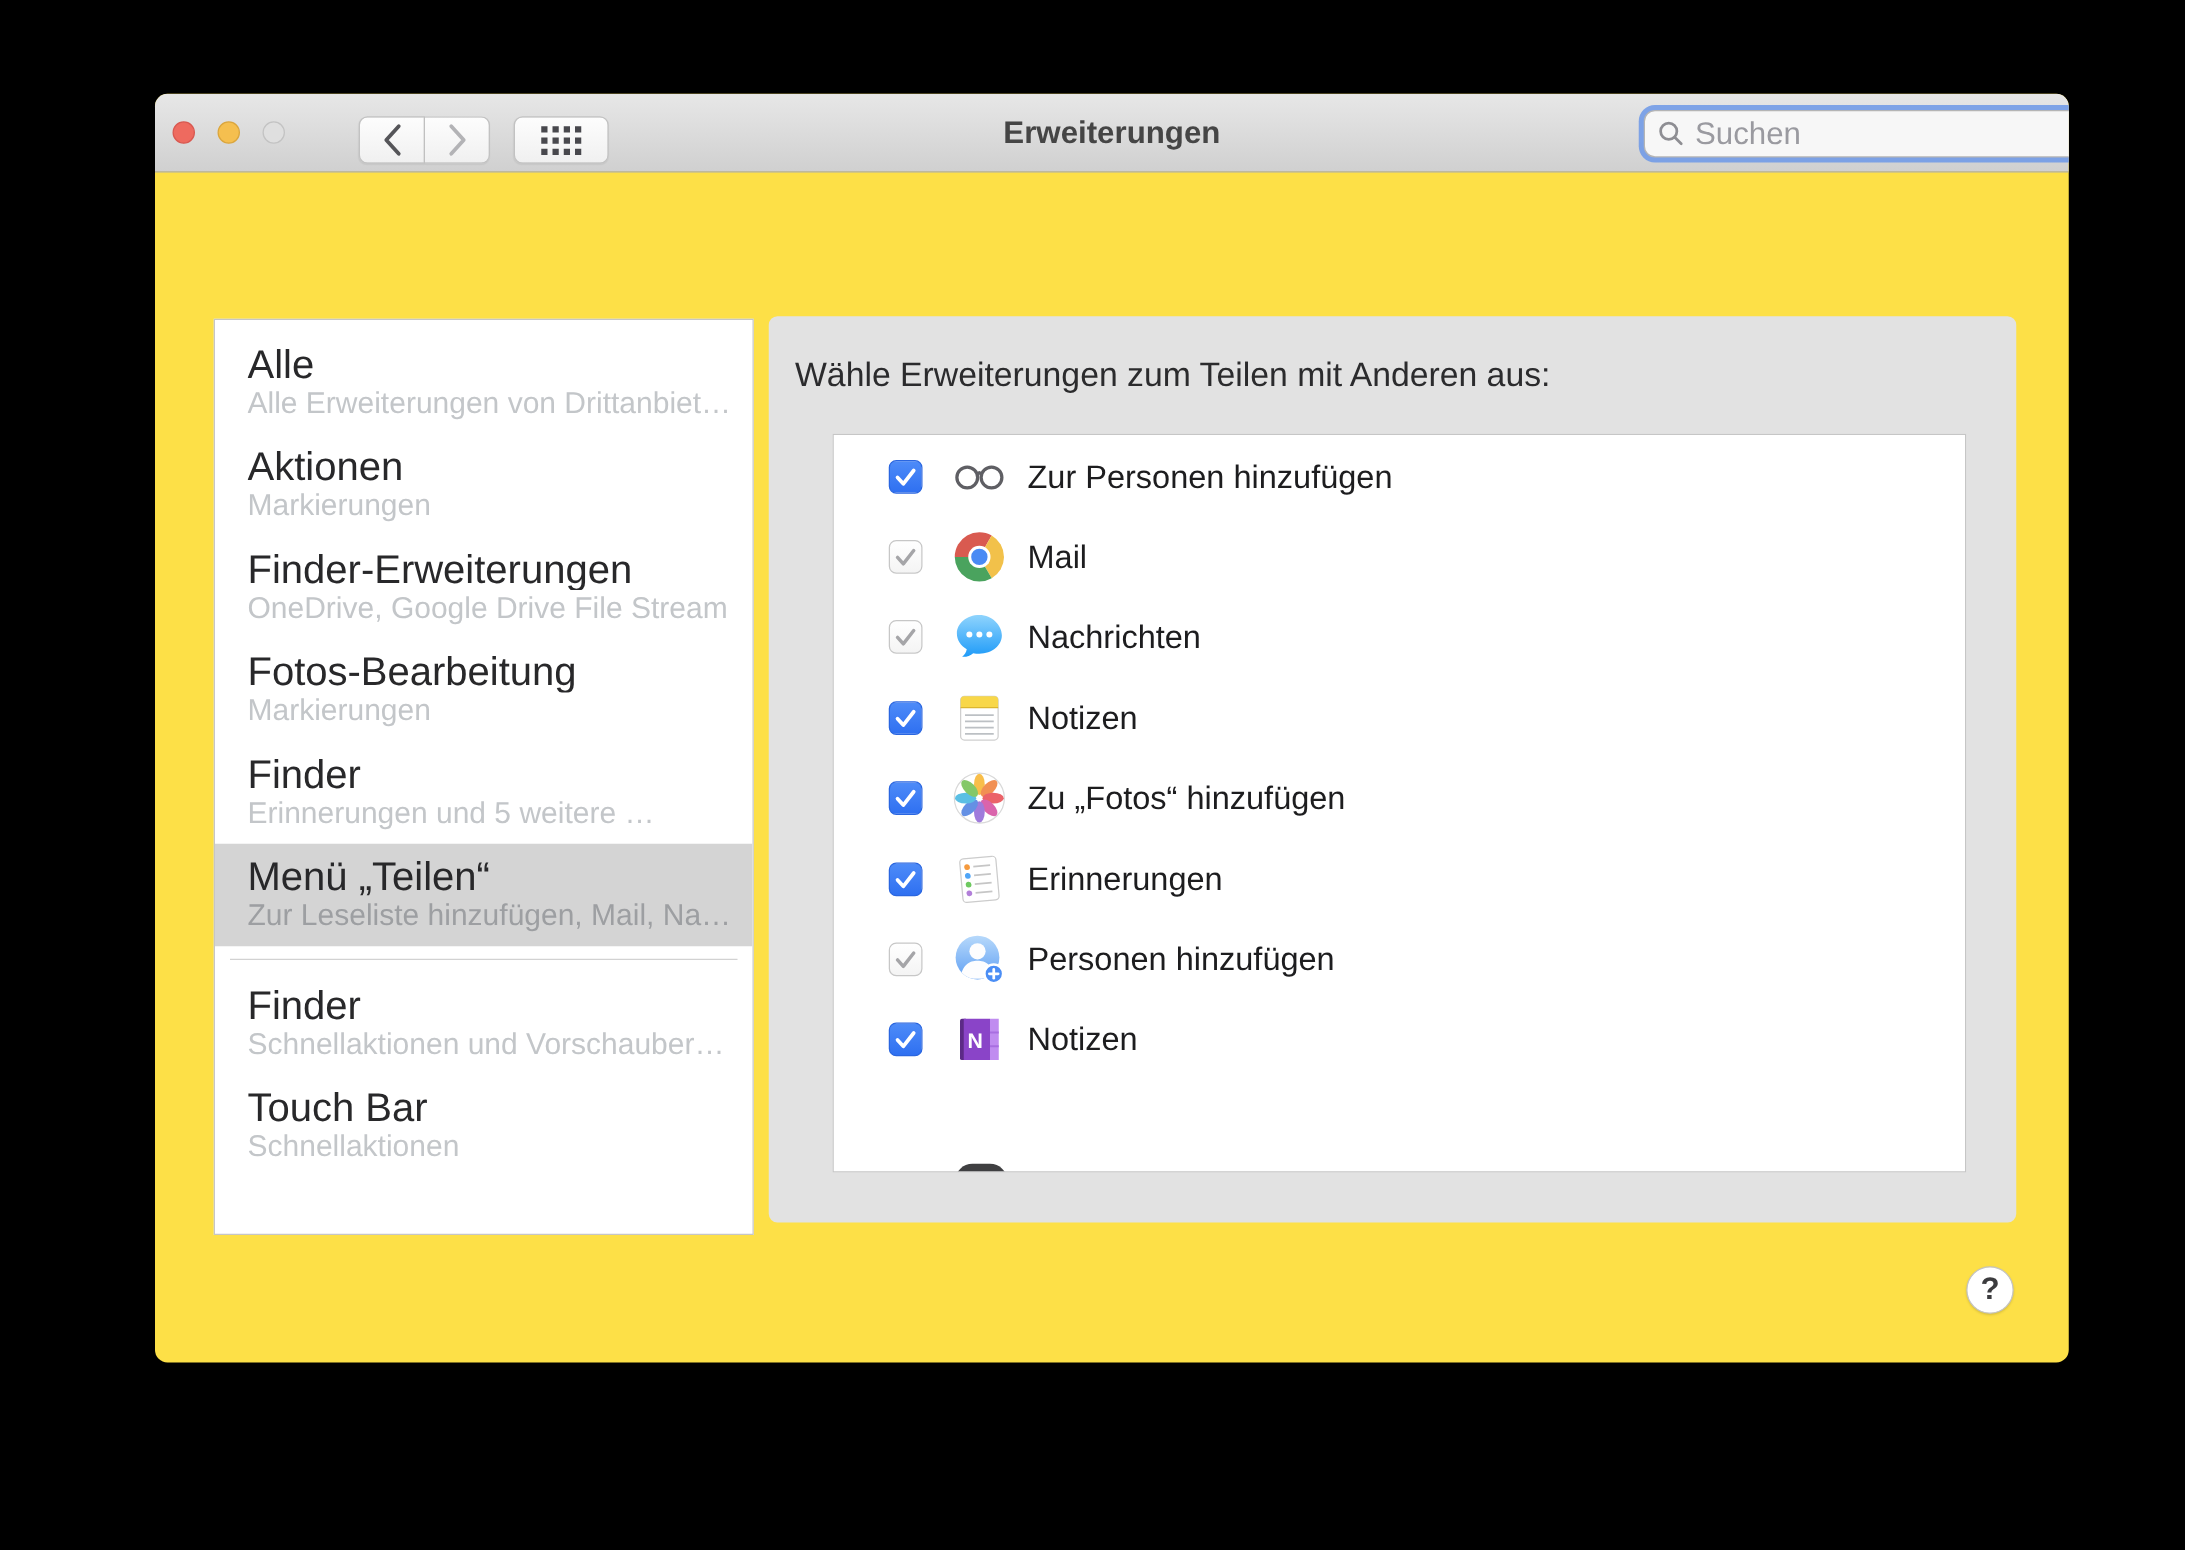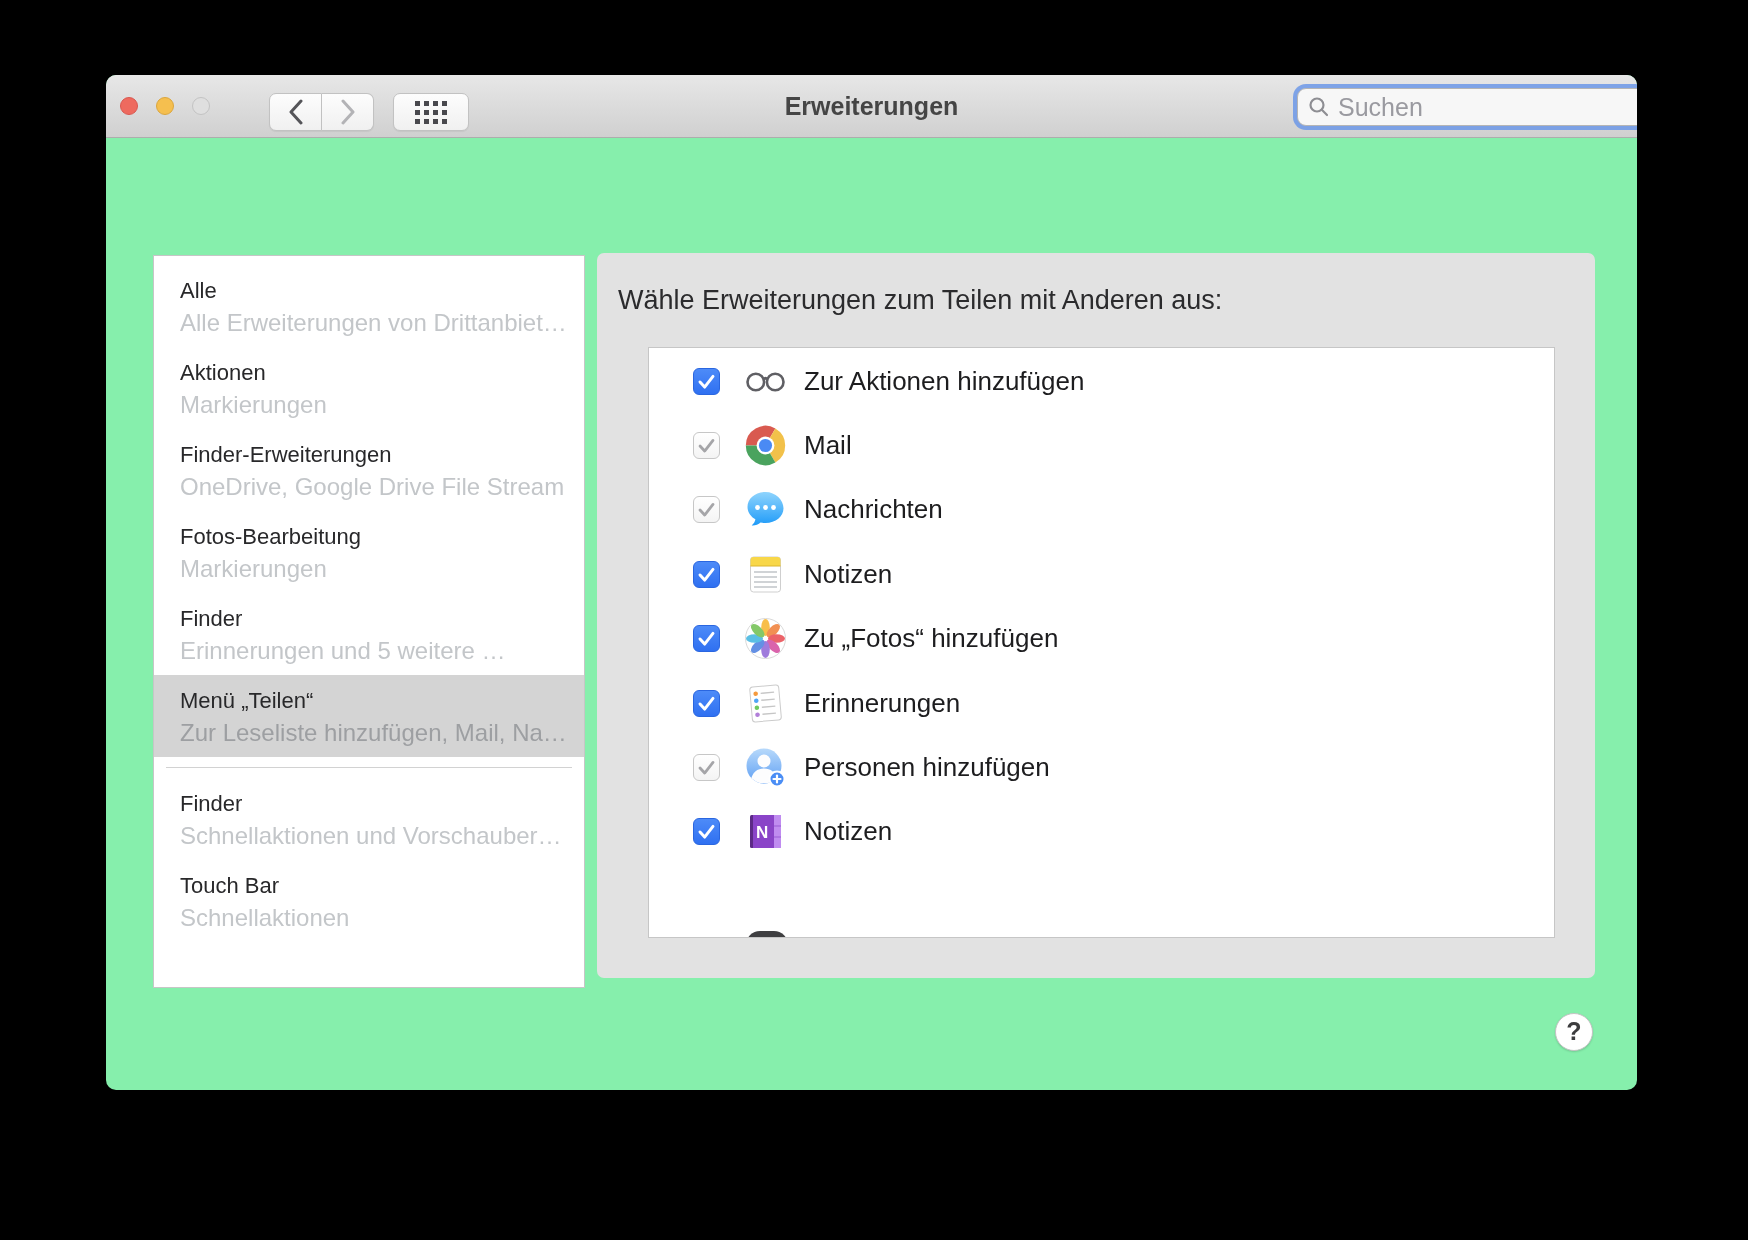--- a/index.html
+++ b/index.html
@@ -1,19 +1,19 @@
 <!DOCTYPE html>
 <html><head>
 <meta charset="utf-8">
 <style>
   html,body{margin:0;padding:0;background:#000;}
   .stage{position:relative;width:1748px;height:1240px;background:#000;overflow:hidden;
          font-family:"Liberation Sans","DejaVu Sans",sans-serif;}
-  .window{position:absolute;left:106px;top:75px;width:1531px;height:1015px;
-          background:#86efac;border-radius:10px;overflow:hidden;
+  .window{position:absolute;left:124px;top:75px;width:1531px;height:1015px;
+          background:#fde047;border-radius:10px;overflow:hidden;
           box-shadow:0 25px 60px rgba(0,0,0,.6);}
   
   .titlebar{position:absolute;left:0;top:0;width:100%;height:62px;
             background:linear-gradient(180deg,#e7e7e7,#d0d0d0);
             border-bottom:1px solid #adadad;}
   .tl{position:absolute;top:22px;width:18px;height:18px;border-radius:50%;box-sizing:border-box;}
   .tl.red{left:14px;background:#ee6a5f;border:1px solid #d95850;}
   .tl.yellow{left:50px;background:#f5bf4f;border:1px solid #dba63d;}
   .tl.gray{left:86px;background:#dfdfdf;border:1px solid #c3c3c3;}
   .tbbtn{position:absolute;top:18px;height:38px;box-sizing:border-box;
@@ -34,21 +34,21 @@
   .search svg{flex:0 0 auto;margin-right:6px;}
   .search input{border:none;outline:none;background:transparent;width:100%;
                 font-size:25px;color:#333;font-family:inherit;}
   .search input::placeholder{color:#9a9aa0;}
   
   .subtitle{position:absolute;left:34px;top:114px;font-size:27px;color:#2e2e30;}
   .sidebar{position:absolute;left:47px;top:180px;width:432px;height:733px;box-sizing:border-box;
            background:#fff;border:1px solid #c6c6c6;overflow:hidden;padding-top:9px;}
   .sb-item{padding:9px 14px 10px 26px;}
   .sb-item.selected{background:#d4d4d4;}
-  .sb-title{font-size:22px;color:#28282a;line-height:34px;white-space:nowrap;overflow:hidden;}
+  .sb-title{font-size:32px;color:#28282a;line-height:34px;white-space:nowrap;overflow:hidden;}
   .sb-sub{font-size:24px;color:#c3c6c9;line-height:29px;white-space:nowrap;overflow:hidden;text-overflow:ellipsis;}
   .sb-item.selected .sb-sub{color:#9d9fa2;}
   .sb-divider{height:1px;background:#d2d2d2;margin:10px 12px 10px 12px;}
   .panel{position:absolute;left:491px;top:178px;width:998px;height:725px;
          background:#e2e2e2;border-radius:7px;}
   .panel-header{position:absolute;left:21px;top:32px;font-size:27px;color:#2b2b2d;}
   .extlist{position:absolute;left:51px;top:94px;width:907px;height:591px;box-sizing:border-box;
            background:#fff;border:1px solid #c6c6c6;overflow:hidden;padding-top:1px;}
   .ext-row{height:64.4px;display:flex;align-items:center;padding-left:44px;}
   .cb{width:27px;height:27px;border-radius:6px;box-sizing:border-box;flex:0 0 auto;
@@ -161,21 +161,21 @@
                 <polyline points="6.5,14 11.5,19.5 20.5,8" fill="none" stroke="#ffffff" stroke-width="3.2" stroke-linecap="round" stroke-linejoin="round"></polyline>
               </svg>
             </span>
             <span class="ext-icon">
               <svg width="45" height="45" viewBox="0 0 45 45">
      <circle cx="12.8" cy="23" r="8.3" fill="none" stroke="#5f5f64" stroke-width="2.6"></circle>
      <circle cx="32.2" cy="23" r="8.3" fill="none" stroke="#5f5f64" stroke-width="2.6"></circle>
      <path d="M21 20.6 Q22.5 17.4 24 20.6" fill="none" stroke="#5f5f64" stroke-width="2.6"></path>
    </svg>
             </span>
-            <span class="ext-label">Zur Aktionen hinzufügen</span>
+            <span class="ext-label">Zur Personen hinzufügen</span>
           </div>
           <div class="ext-row">
             <span class="cb gray">
               <svg width="27" height="27" viewBox="0 0 27 27">
                 <polyline points="6.5,14 11.5,19.5 20.5,8" fill="none" stroke="#a5a5a8" stroke-width="3" stroke-linecap="round" stroke-linejoin="round"></polyline>
               </svg>
             </span>
             <span class="ext-icon">
               <svg width="45" height="45" viewBox="0 0 48 48">
      <path d="M24 24 L3 24 A21 21 0 0 1 34.5 5.81 Z" fill="#d95a50"></path>

